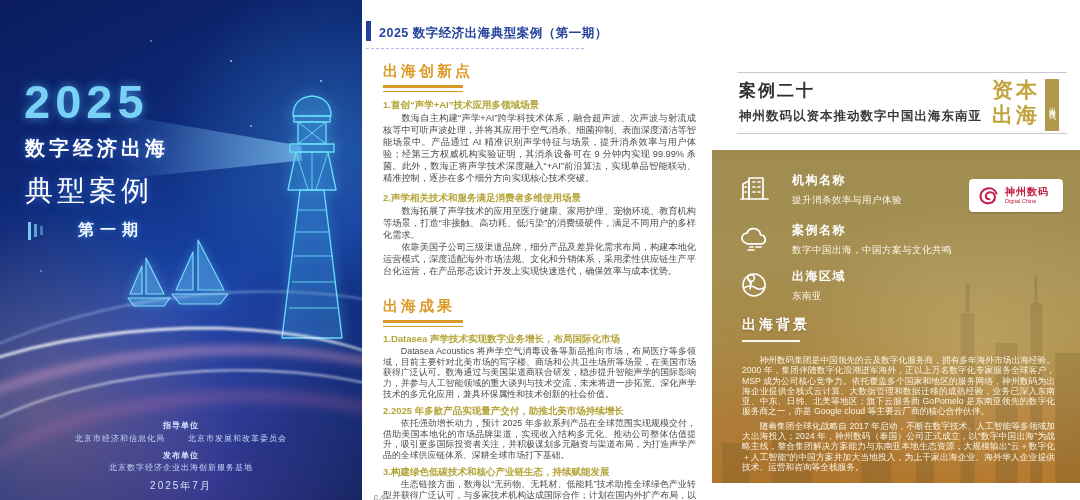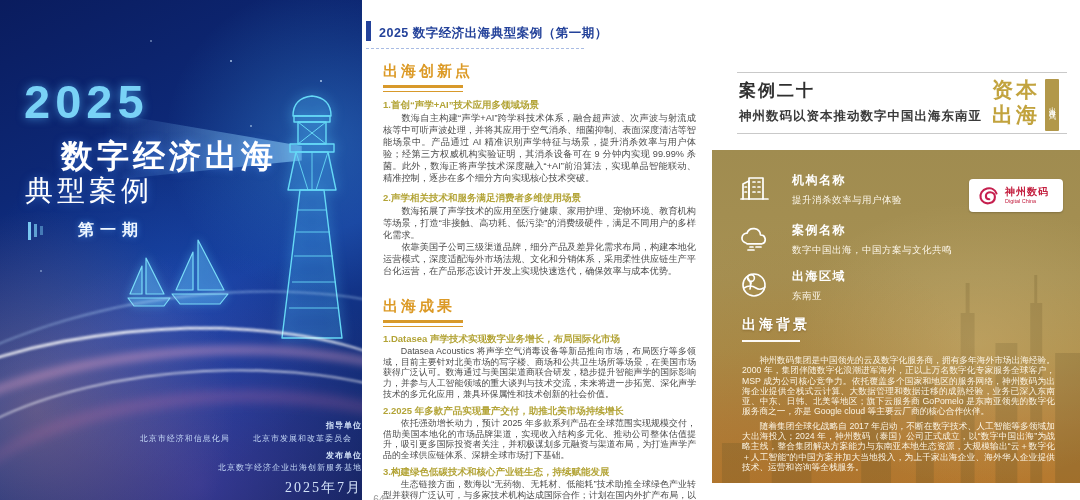--- a/index.html
+++ b/index.html
@@ -23,35 +23,35 @@
   .sailboats{position:absolute;left:120px;top:232px;width:120px;height:90px;
         filter:drop-shadow(0 0 4px rgba(90,205,255,.7));}
   .trail{position:absolute;border-radius:50%;}
   .t0{left:-160px;top:296px;width:700px;height:330px;border-top:2px solid rgba(190,225,255,.45);transform:rotate(-8deg);filter:blur(1px);}
   .t1{left:-180px;top:330px;width:640px;height:270px;border-top:3px solid rgba(255,255,255,.85);transform:rotate(-6deg);filter:blur(1px);}
   .t2{left:-150px;top:348px;width:690px;height:300px;border-top:7px solid rgba(255,175,205,.55);transform:rotate(-4deg);filter:blur(4px);}
   .t3{left:-90px;top:370px;width:600px;height:260px;border-top:2px solid rgba(255,255,255,.7);transform:rotate(-3deg);filter:blur(1px);}
   .t4{left:-50px;top:392px;width:560px;height:240px;border-top:9px solid rgba(255,130,175,.30);transform:rotate(-2deg);filter:blur(6px);}
   .cov-year{position:absolute;left:24px;top:74px;font-size:47px;font-weight:bold;letter-spacing:5px;
         color:#79d2f6;text-shadow:0 0 10px rgba(90,190,255,.65);}
-  .cov-t1{position:absolute;left:25px;top:135px;font-size:32px;font-weight:bold;color:#fff;
-        letter-spacing:4px;text-shadow:0 0 8px rgba(80,150,255,.55);margin-left:36px;}
+  .cov-t1{position:absolute;left:25px;top:135px;font-size:20px;font-weight:bold;color:#fff;
+        letter-spacing:4px;text-shadow:0 0 8px rgba(80,150,255,.55);}
   .cov-t2{position:absolute;left:25px;top:172px;font-size:28px;font-weight:normal;color:#fff;
         letter-spacing:4px;text-shadow:0 0 8px rgba(80,150,255,.55);}
   .cov-issue{position:absolute;left:28px;top:220px;display:flex;align-items:center;gap:27px;}
   .cov-issue .bars i{display:inline-block;width:3px;background:#7fd0f5;margin-right:3px;vertical-align:middle;}
   .cov-issue .bars i:nth-child(1){height:18px;opacity:.95;}
   .cov-issue .bars i:nth-child(2){height:13px;opacity:.7;}
   .cov-issue .bars i:nth-child(3){height:9px;opacity:.45;}
   .cov-issue .txt{color:#eef6ff;font-size:16px;letter-spacing:6px;margin-left:5px;font-weight:bold;
         text-shadow:0 0 6px rgba(90,170,255,.6);}
-  .c-foot{position:absolute;width:100%;text-align:right;color:#c4d8f6;font-size:8px;letter-spacing:1px;}
+  .c-foot{position:absolute;width:100%;text-align:center;color:#c4d8f6;font-size:8px;letter-spacing:1px;}
   .c-foot.lbl{font-weight:bold;color:#d6e6fb;}
   .c-orgs span{margin:0 10px;}
-  .c-date{font-size:14px;color:#d3e2f8;letter-spacing:2px;font-family:Liberation Serif, serif;}
+  .c-date{font-size:10px;color:#d3e2f8;letter-spacing:2px;}
 
   
   .page-mid{position:absolute;left:362px;top:0;width:348px;height:444px;background:#fff;padding-left:22px;}
   .mid-head-bar{position:absolute;left:4px;top:21px;width:5px;height:20px;background:#24429a;}
   .mid-head{position:absolute;left:17px;top:25px;font-size:12.5px;font-weight:bold;color:#24429a;letter-spacing:.5px;}
   .mid-dash{position:absolute;left:4px;top:48px;width:218px;border-top:1px dashed #a9bce4;}
   .mid-body{position:absolute;left:21px;top:62px;width:313px;}
   .sec-h{font-size:15px;font-weight:bold;color:#dc9a26;letter-spacing:3px;margin:0;}
   .sec-u{width:80px;height:3px;border-top:3px solid #d8992a;border-bottom:1px solid #d8992a;margin:4px 0 2px 0;}
   .sub{font-size:9.5px;font-weight:bold;color:#b3a437;margin:7px 0 2px 0;line-height:11px;}

